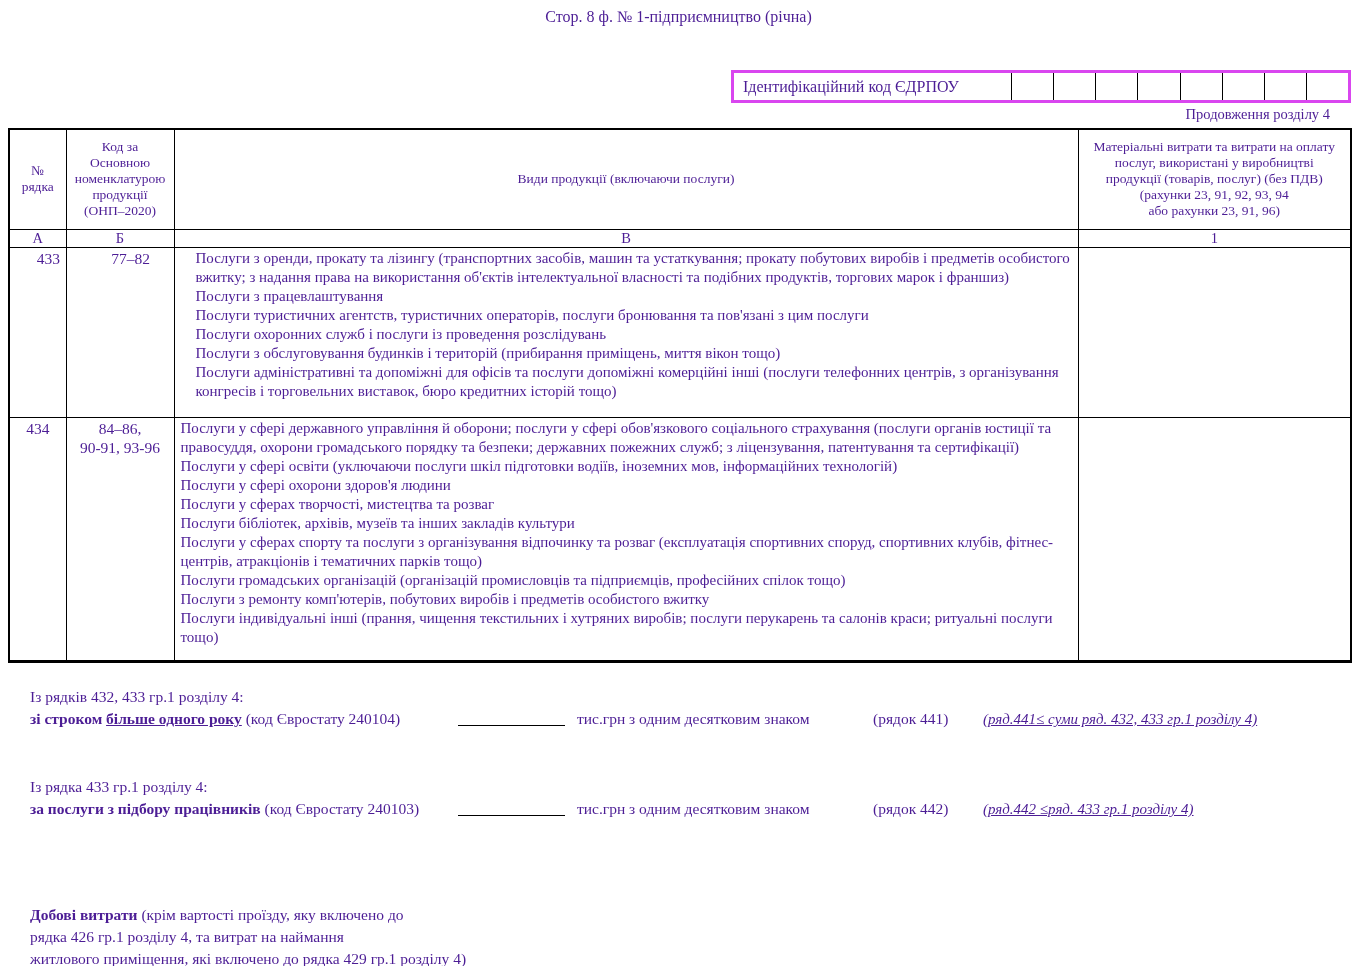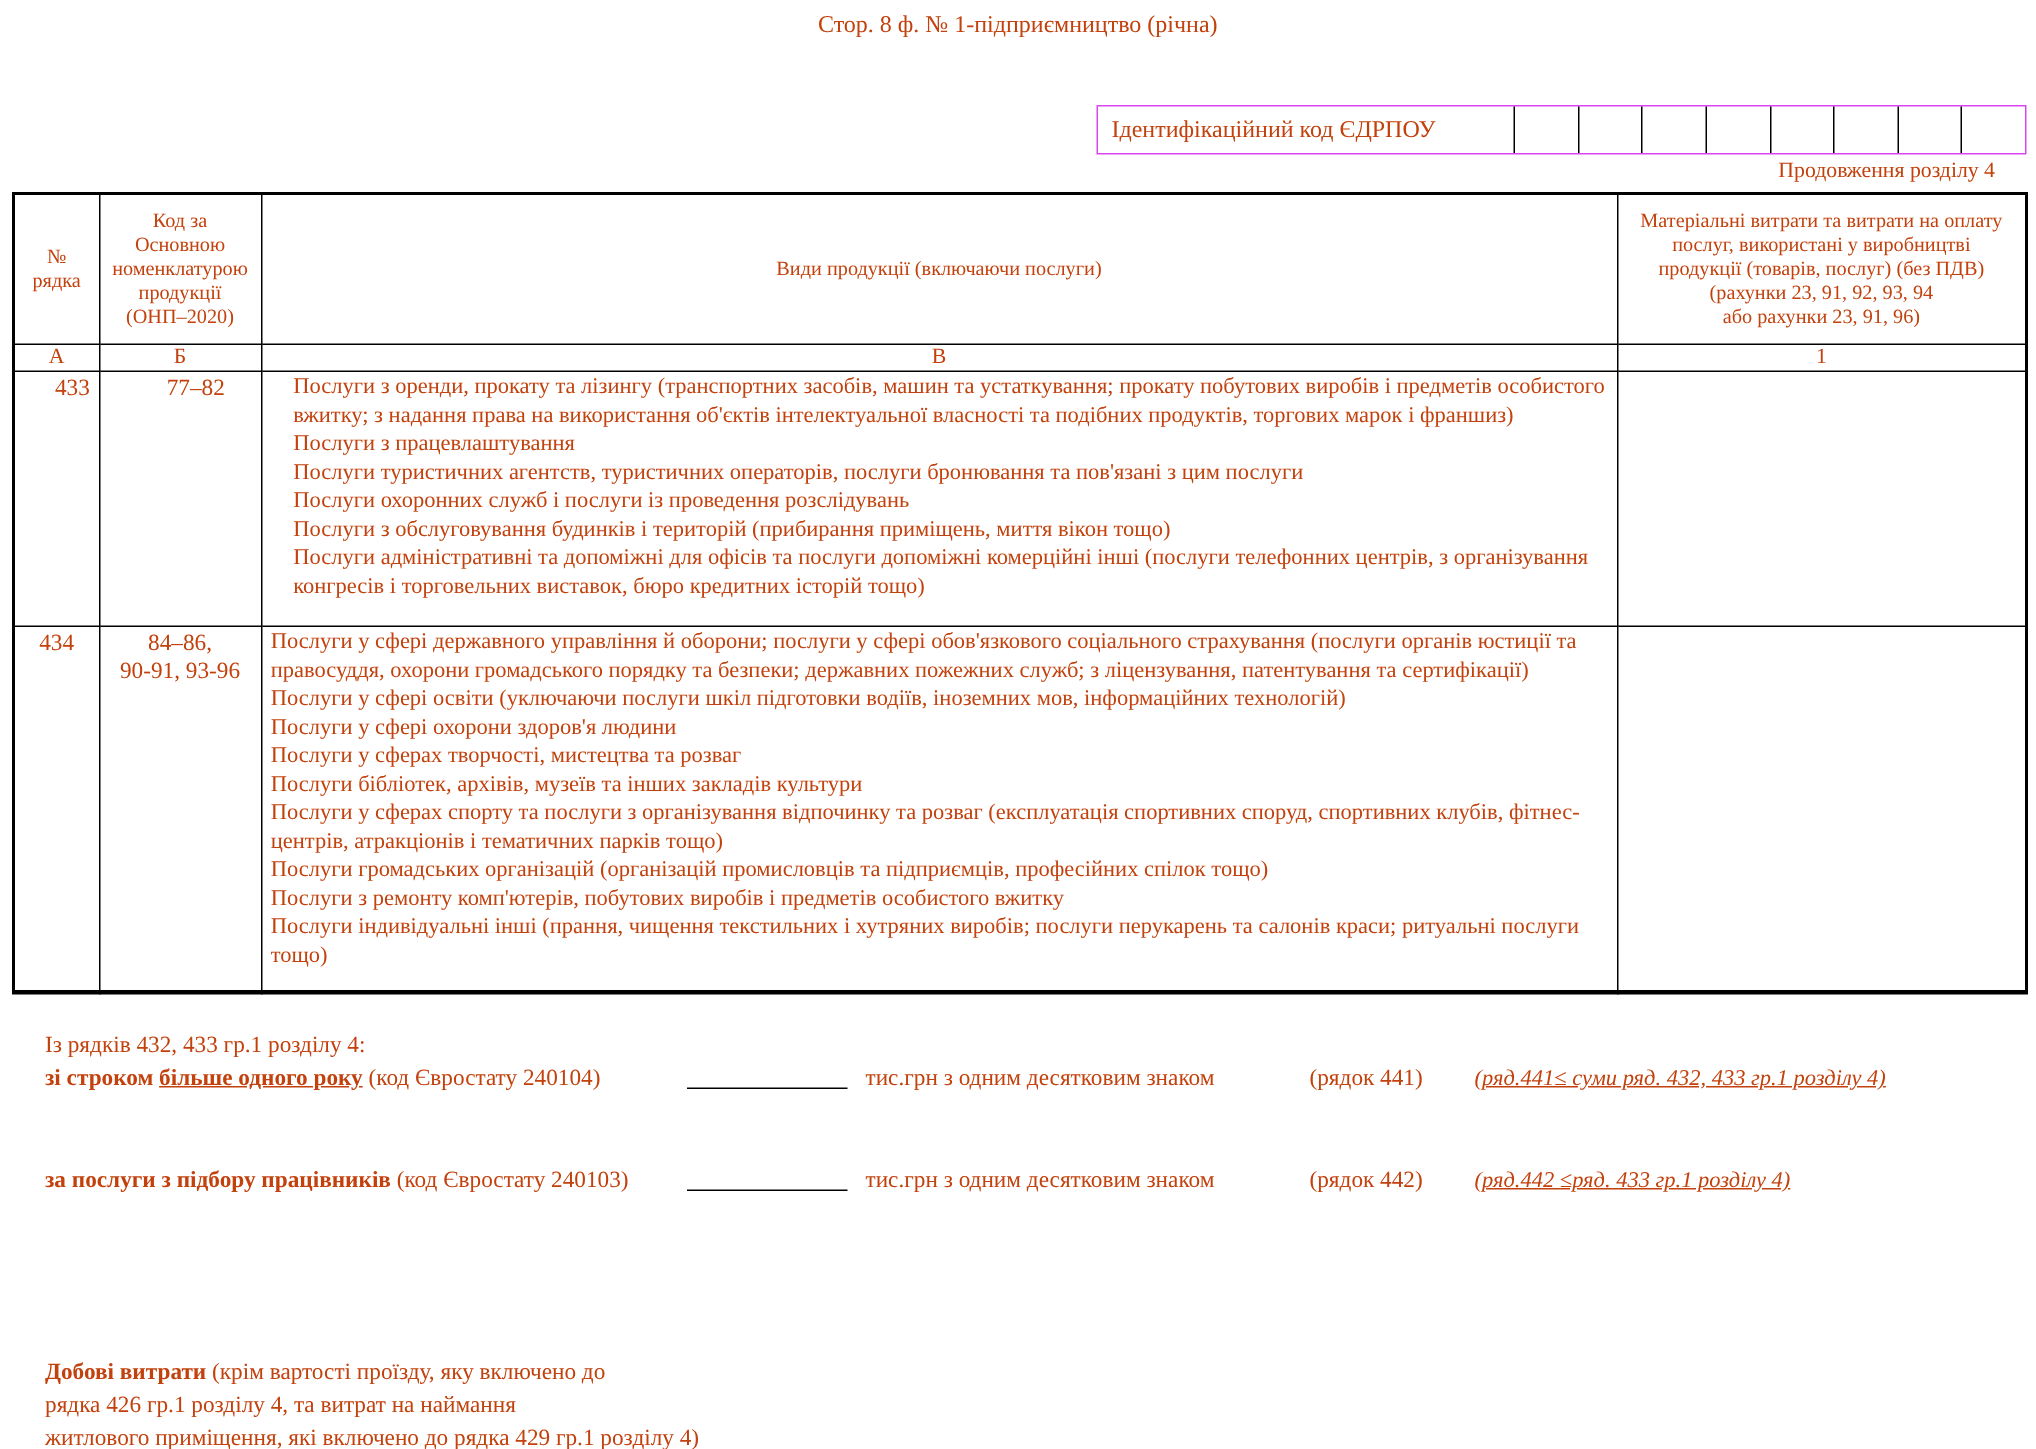--- a/index.html
+++ b/index.html
@@ -1,23 +1,23 @@
 <!DOCTYPE html>
 <html><head>
 <meta charset="utf-8">
 <style>
   * { margin:0; padding:0; box-sizing:border-box; }
   html,body { background:#fff; }
   .page {
     position:relative; width:1357px; height:966px; background:#ffffff;
-    font-family:"Liberation Serif","DejaVu Serif",serif; color:#c2410c;
+    font-family:"Liberation Serif","DejaVu Serif",serif; color:#4c1d95;
   }
   .title { position:absolute; top:8px; left:0; width:100%; text-align:center; font-size:16px; }
 
-  .edrpou { position:absolute; left:731px; top:70px; width:620px; height:33px; display:flex; border:1px solid #d946ef; background:#fff; }
+  .edrpou { position:absolute; left:731px; top:70px; width:620px; height:33px; display:flex; border:3px solid #d946ef; background:#fff; }
   .edrpou-label { width:278px; border-right:1px solid #000; font-size:16px; display:flex; align-items:center; padding-left:9px; }
   .edrpou-cell { flex:1; border-right:1px solid #000; }
   .edrpou-cell:last-child { border-right:none; }
 
   .continuation { position:absolute; top:106px; right:27px; font-size:14.5px; }
 
   table.main { position:absolute; left:8px; top:128px; width:1342px; border-collapse:collapse; table-layout:fixed;
                border:2px solid #000; border-bottom:3px solid #000; }
   table.main td { border:1px solid #000; }
   tr.hdr td { text-align:center; vertical-align:middle; font-size:13.5px; line-height:16px; white-space:pre-line; height:100px; padding:2px;margin-left:24px; }
@@ -126,20 +126,21 @@
     <div class="fline">
       <span class="bold">зі строком </span><span class="bold u">більше одного року</span><span> (код Євростату 240104)</span>
       <span class="blank" style="left:428px"></span>
       <span class="units">тис.грн з одним десятковим знаком</span>
       <span class="rowref">(рядок 441)</span>
       <span class="note">(ряд.441≤ суми ряд. 432, 433 гр.1 розділу 4)</span>
     </div>
   </div>
 
   <div class="fblock" style="top:776px">
+    <div class="fline">Із рядка 433 гр.1 розділу 4:</div>
     <div class="fline">
       <span class="bold">за послуги з підбору працівників</span><span> (код Євростату 240103)</span>
       <span class="blank" style="left:428px"></span>
       <span class="units">тис.грн з одним десятковим знаком</span>
       <span class="rowref">(рядок 442)</span>
       <span class="note">(ряд.442 ≤ряд. 433 гр.1 розділу 4)</span>
     </div>
   </div>
 
   <div class="fblock" style="top:904px">

